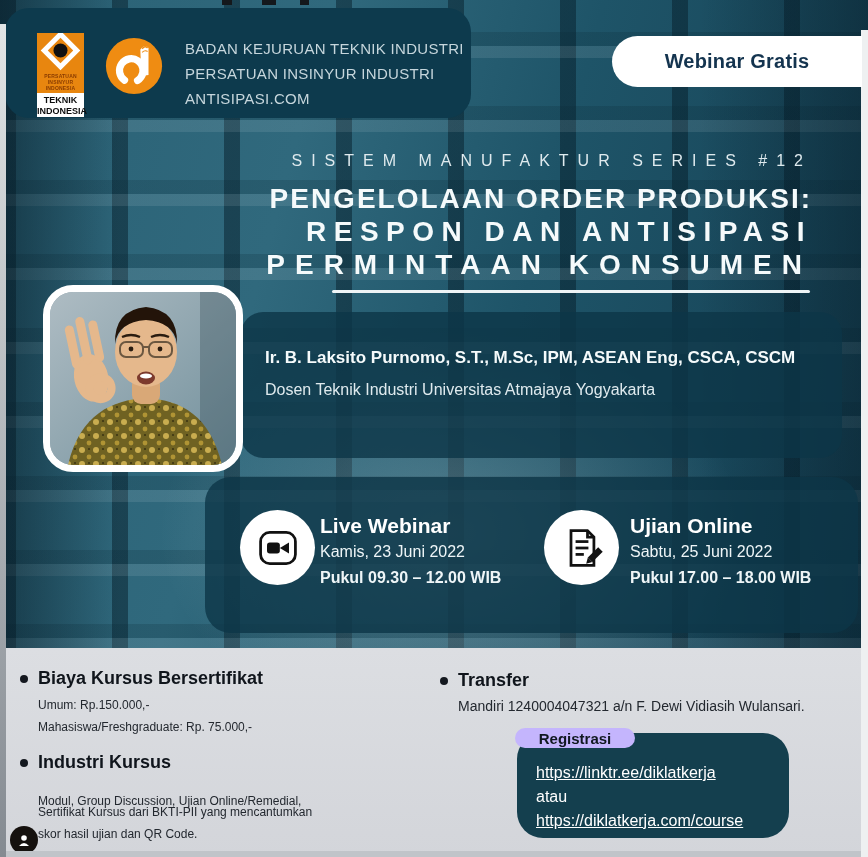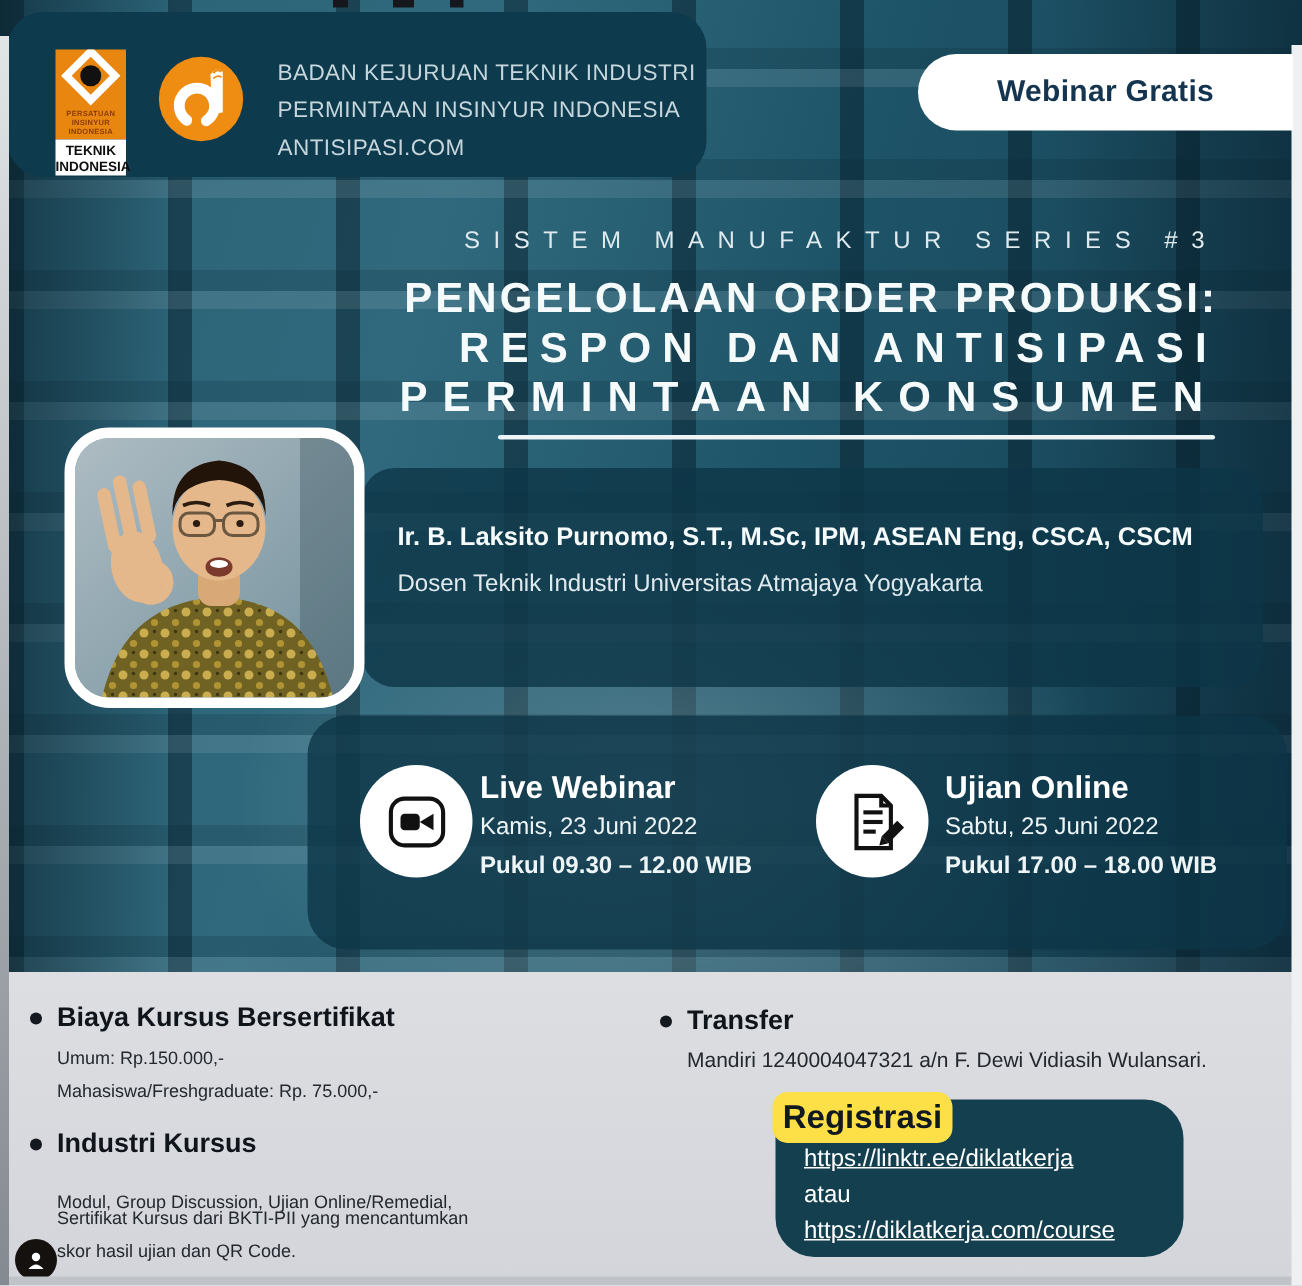--- a/index.html
+++ b/index.html
@@ -57,22 +57,22 @@
   .sched-title{font-size:21px;font-weight:bold;color:#ffffff;line-height:26px;}
   .sched-line{font-size:16px;color:#eef5f7;line-height:26px;}
 
   
   .bottom-section{left:0;top:648px;width:868px;height:209px;
     background:linear-gradient(180deg,#dcdee2 0%,#d3d5da 100%);}
   .dot{width:8px;height:8px;border-radius:50%;background:#14181f;}
   .b-head{font-size:18px;font-weight:bold;color:#10151c;}
   .b-line{font-size:12px;color:#23282f;line-height:22px;}
 
-  .reg-pill{left:515px;top:728px;width:120px;height:34px;background:#fde047;border-radius:10px;
-    display:flex;align-items:center;justify-content:center;color:#101820;font-size:22px;font-weight:bold;z-index:3;}
+  .reg-pill{left:515px;top:728px;width:120px;height:20px;background:#c4b5fd;border-radius:10px;
+    display:flex;align-items:center;justify-content:center;color:#101820;font-size:15px;font-weight:bold;z-index:3;}
   .reg-box{left:517px;top:733px;width:272px;height:105px;background:#143f4e;border-radius:26px;
     box-sizing:border-box;padding:28px 0 0 19px;z-index:2;}
   .reg-link{display:block;color:#ffffff;font-size:16px;line-height:24px;text-decoration:underline;cursor:pointer;}
   .reg-plain{display:block;color:#ffffff;font-size:16px;line-height:24px;}
 
   .tag-badge{left:10px;top:826px;width:28px;height:28px;border-radius:50%;background:#15110e;
     display:flex;align-items:center;justify-content:center;z-index:4;}
 
   
   .strip-left{left:0;top:24px;width:6px;height:833px;background:linear-gradient(180deg,#e2e5e6,#848a91);z-index:5;}
@@ -114,31 +114,31 @@
     <svg class="abs dk-logo" style="left:100px;top:29px;" viewBox="0 0 64 64">
       <circle cx="32" cy="32" r="31" fill="#ef8c12"></circle>
       <circle cx="29" cy="37" r="13" fill="none" stroke="#ffffff" stroke-width="8" stroke-dasharray="66 16" stroke-linecap="round" transform="rotate(125 29 37)"></circle>
       <path d="M39 14 q5 -7 9 -2 l0 30 l-8 1 z" fill="#ffffff"></path>
       <path d="M41 13 q3 -4 6 -1" fill="none" stroke="#ef8c12" stroke-width="1.6"></path>
       <path d="M41 17 q3 -3 6 -1" fill="none" stroke="#ef8c12" stroke-width="1.2"></path>
     </svg>
 
     <div class="abs org-lines" style="left:180px;top:28px;">
       <div>BADAN KEJURUAN TEKNIK INDUSTRI</div>
-      <div>PERMINTAAN INSINYUR INDONESIA</div>
+      <div>PERSATUAN INSINYUR INDUSTRI</div>
       <div>ANTISIPASI.COM</div>
     </div>
   </div>
 
   <div class="abs badge-pill">
     <span>Webinar Gratis</span>
   </div>
 
   <div class="abs title-block">
-    <div class="title-series">SISTEM MANUFAKTUR SERIES #3</div>
+    <div class="title-series">SISTEM MANUFAKTUR SERIES #12</div>
     <div class="title-l1">PENGELOLAAN ORDER PRODUKSI:</div>
     <div class="title-l2">RESPON DAN ANTISIPASI</div>
     <div class="title-l3">PERMINTAAN KONSUMEN</div>
     <div class="title-underline"></div>
   </div>
 
   <div class="abs speaker-panel"></div>
   <div class="abs speaker-photo">
     <svg width="186" height="173" viewBox="0 0 186 173">
       <defs>

